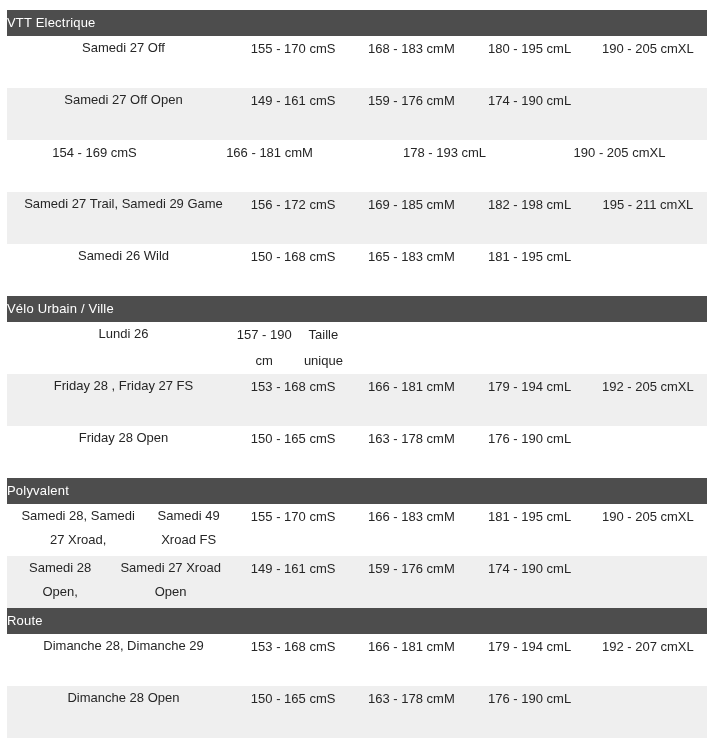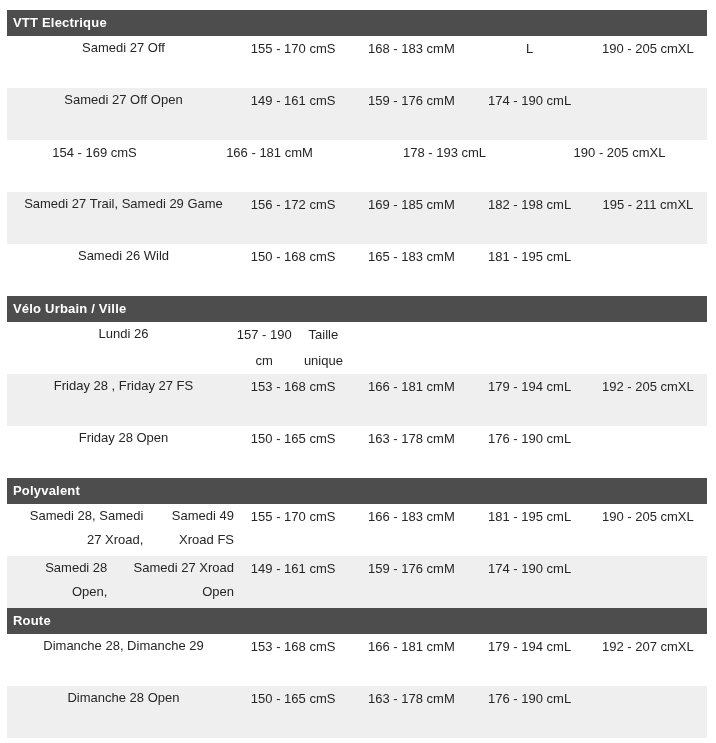--- a/index.html
+++ b/index.html
@@ -9,45 +9,45 @@
     font-family: "Liberation Sans", sans-serif;
     color: #262626;
   }
   .size-chart {
     width: 700px;
     margin: 10px 9px 5px 7px;
   }
   .section-header {
     background: #4d4d4d;
     color: #ffffff;
-    font-weight: bold;
+    font-weight: normal;
     font-size: 13px;
     height: 26px;
     line-height: 26px;
-    padding-left: 6px;
+    padding-left: 0;
     letter-spacing: 0.2px;
   }
   .row {
     display: flex;
     height: 52px;
     background: #ffffff;
   }
   .row.alt {
     background: #efefef;
   }
   .cell {
     display: flex;
     flex-direction: row;
     justify-content: center;
     font-size: 13px;
   }
   .cell.model {
     width: 227px;
     padding-left: 6px;
-    text-align: right;
+    text-align: center;
   }
   .cell.model .line {
     line-height: 24px;
   }
   .cell.size {
     flex: 1;
     text-align: center;
   }
   .cell.size .line {
     line-height: 26px;
@@ -66,20 +66,21 @@
         </div>
         <div class="cell size">
           <div class="line range">155 - 170 cm</div>
           <div class="line sizelabel">S</div>
         </div>
         <div class="cell size">
           <div class="line range">168 - 183 cm</div>
           <div class="line sizelabel">M</div>
         </div>
         <div class="cell size">
+          <div class="line range">180 - 195 cm</div>
           <div class="line sizelabel">L</div>
         </div>
         <div class="cell size">
           <div class="line range">190 - 205 cm</div>
           <div class="line sizelabel">XL</div>
         </div>
       </div>
       <div class="row alt">
         <div class="cell model">
           <div class="line">Samedi 27 Off Open</div>

